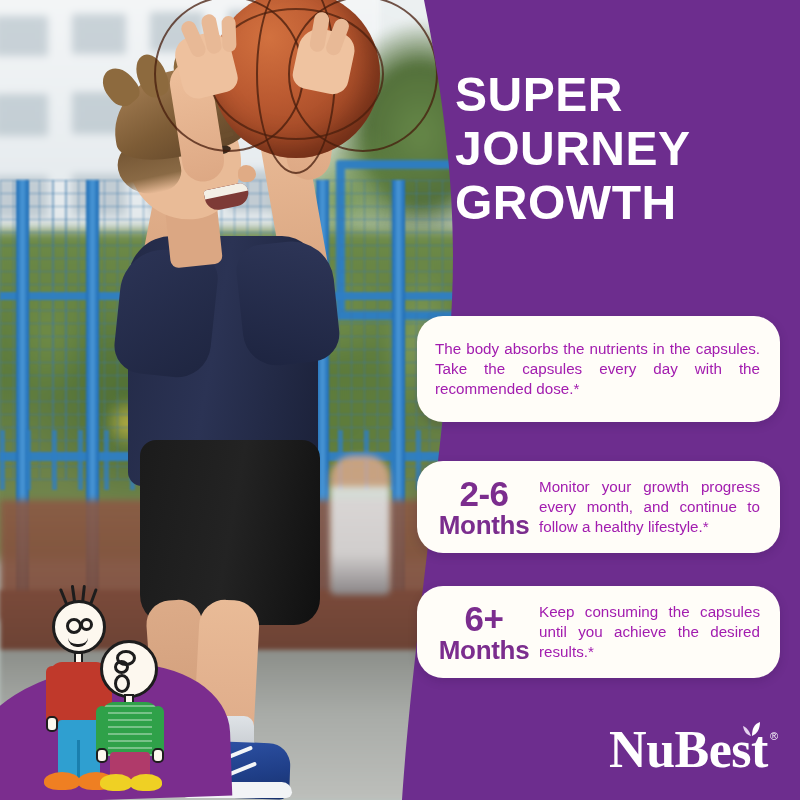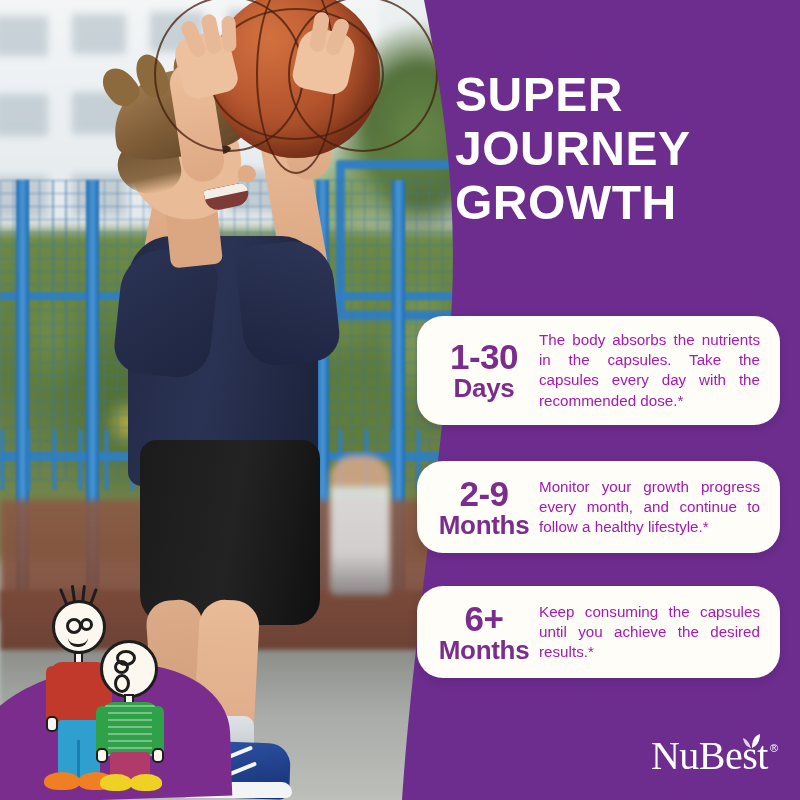--- a/index.html
+++ b/index.html
@@ -277,22 +277,22 @@
   .card-text {
     flex:1 1 auto; color:#a21caf; font-size:15.2px; line-height:1.33;
     text-align:justify; text-justify:inter-word;
   }
 
   .logo {
     position:absolute; right:22px; bottom:24px;
     display:flex; align-items:flex-start;
   }
   .logo-word {
-    font-family:"Liberation Serif", serif; font-weight:normal;
-    font-size:40px; color:#ffffff; letter-spacing:-.5px; line-height:1;
+    font-family:"Liberation Serif", serif; font-weight:bold;
+    font-size:52px; color:#ffffff; letter-spacing:-.5px; line-height:1;
     position:relative;
   }
   .logo-leaf { position:absolute; right:16px; top:-4px; }
   .logo-tm {
     font-size:11px; color:#ffffff; margin-left:2px; margin-top:6px;
     font-family:"Liberation Sans", sans-serif;
   }
 </style>
 </head>
 <body>
@@ -458,30 +458,26 @@
 
   <div class="title">
     <div>SUPER</div>
     <div>JOURNEY</div>
     <div>GROWTH</div>
   </div>
 
   <div class="cards">
 
     <div class="card" style="top:316px; width:363px; min-height:106px;">
-      <div class="card-term">
-        <span class="term-big">1-30</span>
-        <span class="term-unit">Days</span>
-      </div>
       <div class="card-text">The body absorbs the nutrients in the capsules. Take the capsules every day with the recommended dose.*</div>
     </div>
 
     <div class="card" style="top:461px; width:363px; min-height:92px;">
       <div class="card-term">
-        <span class="term-big">2-9</span>
+        <span class="term-big">2-6</span>
         <span class="term-unit">Months</span>
       </div>
       <div class="card-text">Monitor your growth progress every month, and continue to follow a healthy lifestyle.*</div>
     </div>
 
     <div class="card" style="top:586px; width:363px; min-height:92px;">
       <div class="card-term">
         <span class="term-big">6+</span>
         <span class="term-unit">Months</span>
       </div>

